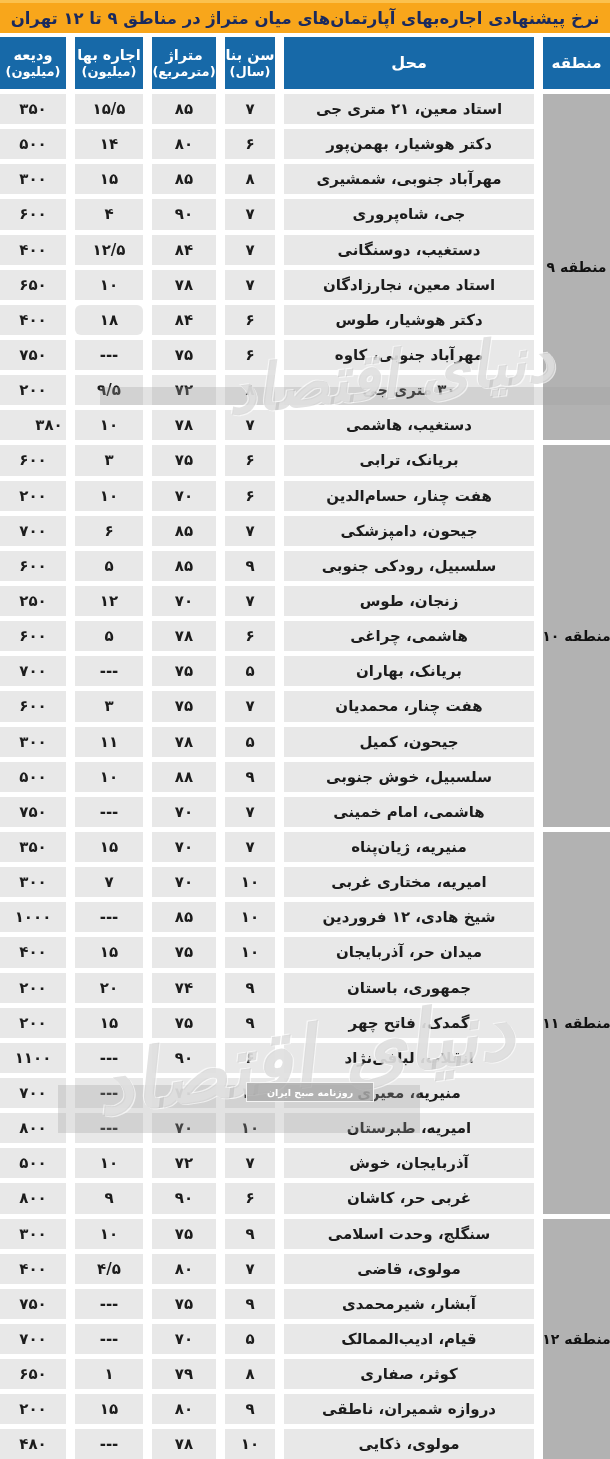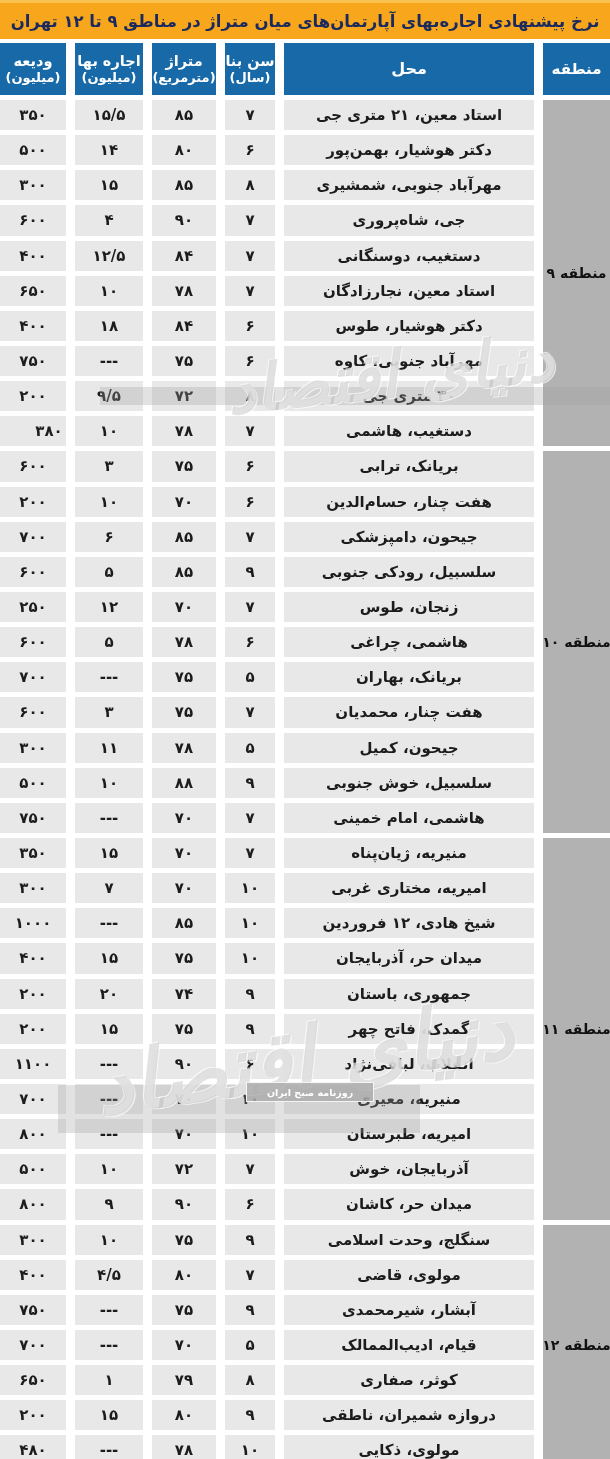--- a/index.html
+++ b/index.html
@@ -18,21 +18,21 @@
   body{font-family:"DejaVu Sans",sans-serif;}
   .page{
     position:relative;
     width:610px;height:1459px;
     background:var(--page-bg);
     overflow:hidden;
     direction:rtl;
   }
   .top-strip{height:3px;background:var(--title-strip);}
   .title-bar{
-    height:36px;
+    height:30px;
     background:var(--title-bg);
     color:var(--title-text);
     display:flex;align-items:center;justify-content:center;
     font-size:16.5px;font-weight:bold;
     margin-bottom:4px;
     white-space:nowrap;
   }
   .grid{
     display:grid;
     direction:rtl;
@@ -172,21 +172,21 @@
 
   <div class="cell" data-col="location" style="grid-row: 7;">استاد معین، نجارزادگان</div>
   <div class="cell" data-col="age" style="grid-row: 7;">۷</div>
   <div class="cell" data-col="area" style="grid-row: 7;">۷۸</div>
   <div class="cell" data-col="rent" style="grid-row: 7;">۱۰</div>
   <div class="cell" data-col="deposit" style="grid-row: 7;">۶۵۰</div>
 
   <div class="cell" data-col="location" style="grid-row: 8;">دکتر هوشیار، طوس</div>
   <div class="cell" data-col="age" style="grid-row: 8;">۶</div>
   <div class="cell" data-col="area" style="grid-row: 8;">۸۴</div>
-  <div class="cell" data-col="rent" style="grid-row: 8;">۱۸</div>
+  <div class="cell" data-col="rent" style="grid-row: 8; border-radius: 6px;">۱۸</div>
   <div class="cell" data-col="deposit" style="grid-row: 8;">۴۰۰</div>
 
   <div class="cell" data-col="location" style="grid-row: 9;">مهرآباد جنوبی، کاوه</div>
   <div class="cell" data-col="age" style="grid-row: 9;">۶</div>
   <div class="cell" data-col="area" style="grid-row: 9;">۷۵</div>
   <div class="cell" data-col="rent" style="grid-row: 9;">---</div>
   <div class="cell" data-col="deposit" style="grid-row: 9;">۷۵۰</div>
 
   <div class="cell" data-col="location" style="grid-row: 10;">۳۰ متری جی</div>
   <div class="cell" data-col="age" style="grid-row: 10;">۸</div>
@@ -323,21 +323,21 @@
   <div class="cell" data-col="area" style="grid-row: 31;">۷۰</div>
   <div class="cell" data-col="rent" style="grid-row: 31;">---</div>
   <div class="cell" data-col="deposit" style="grid-row: 31;">۸۰۰</div>
 
   <div class="cell" data-col="location" style="grid-row: 32;">آذربایجان، خوش</div>
   <div class="cell" data-col="age" style="grid-row: 32;">۷</div>
   <div class="cell" data-col="area" style="grid-row: 32;">۷۲</div>
   <div class="cell" data-col="rent" style="grid-row: 32;">۱۰</div>
   <div class="cell" data-col="deposit" style="grid-row: 32;">۵۰۰</div>
 
-  <div class="cell" data-col="location" style="grid-row: 33;">میدان حر، کاشان</div>
+  <div class="cell" data-col="location" style="grid-row: 33;">غربی حر، کاشان</div>
   <div class="cell" data-col="age" style="grid-row: 33;">۶</div>
   <div class="cell" data-col="area" style="grid-row: 33;">۹۰</div>
   <div class="cell" data-col="rent" style="grid-row: 33;">۹</div>
   <div class="cell" data-col="deposit" style="grid-row: 33;">۸۰۰</div>
 <div class="region-cell" style="grid-row: 34 / span 7;">
     <span class="region-label">منطقه ۱۲</span>
   </div>
   <div class="cell" data-col="location" style="grid-row: 34;">سنگلج، وحدت اسلامی</div>
   <div class="cell" data-col="age" style="grid-row: 34;">۹</div>
   <div class="cell" data-col="area" style="grid-row: 34;">۷۵</div>

